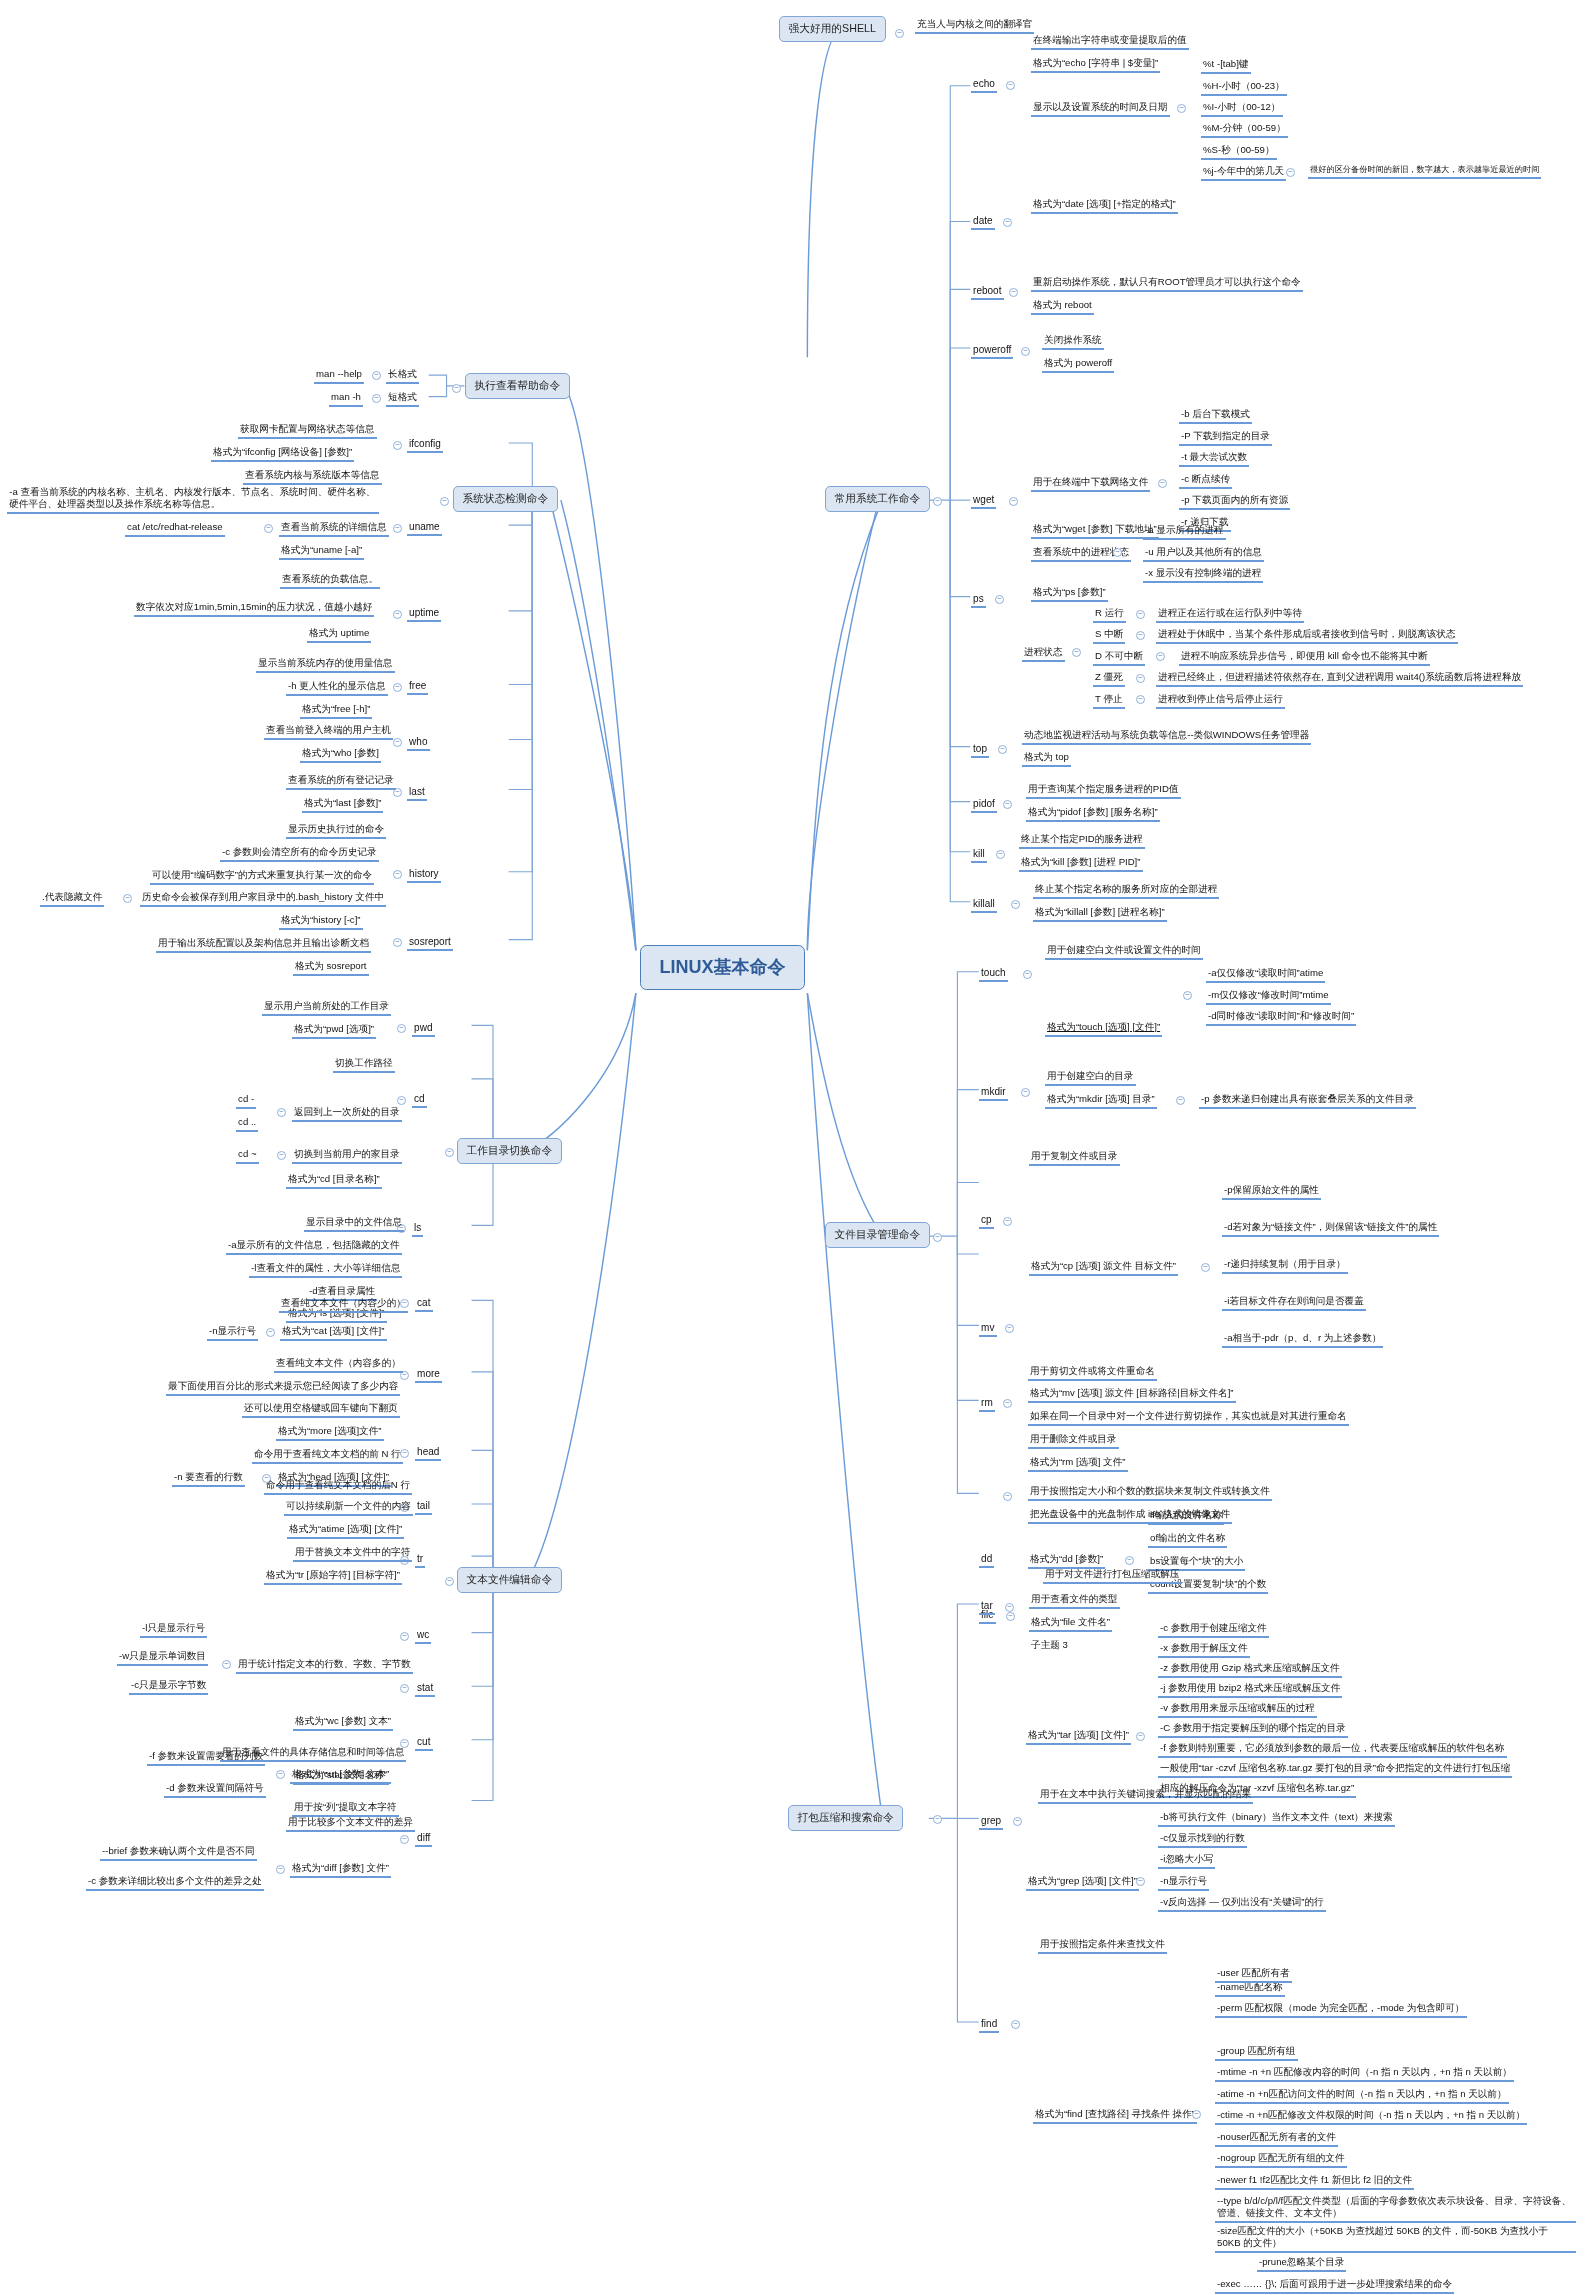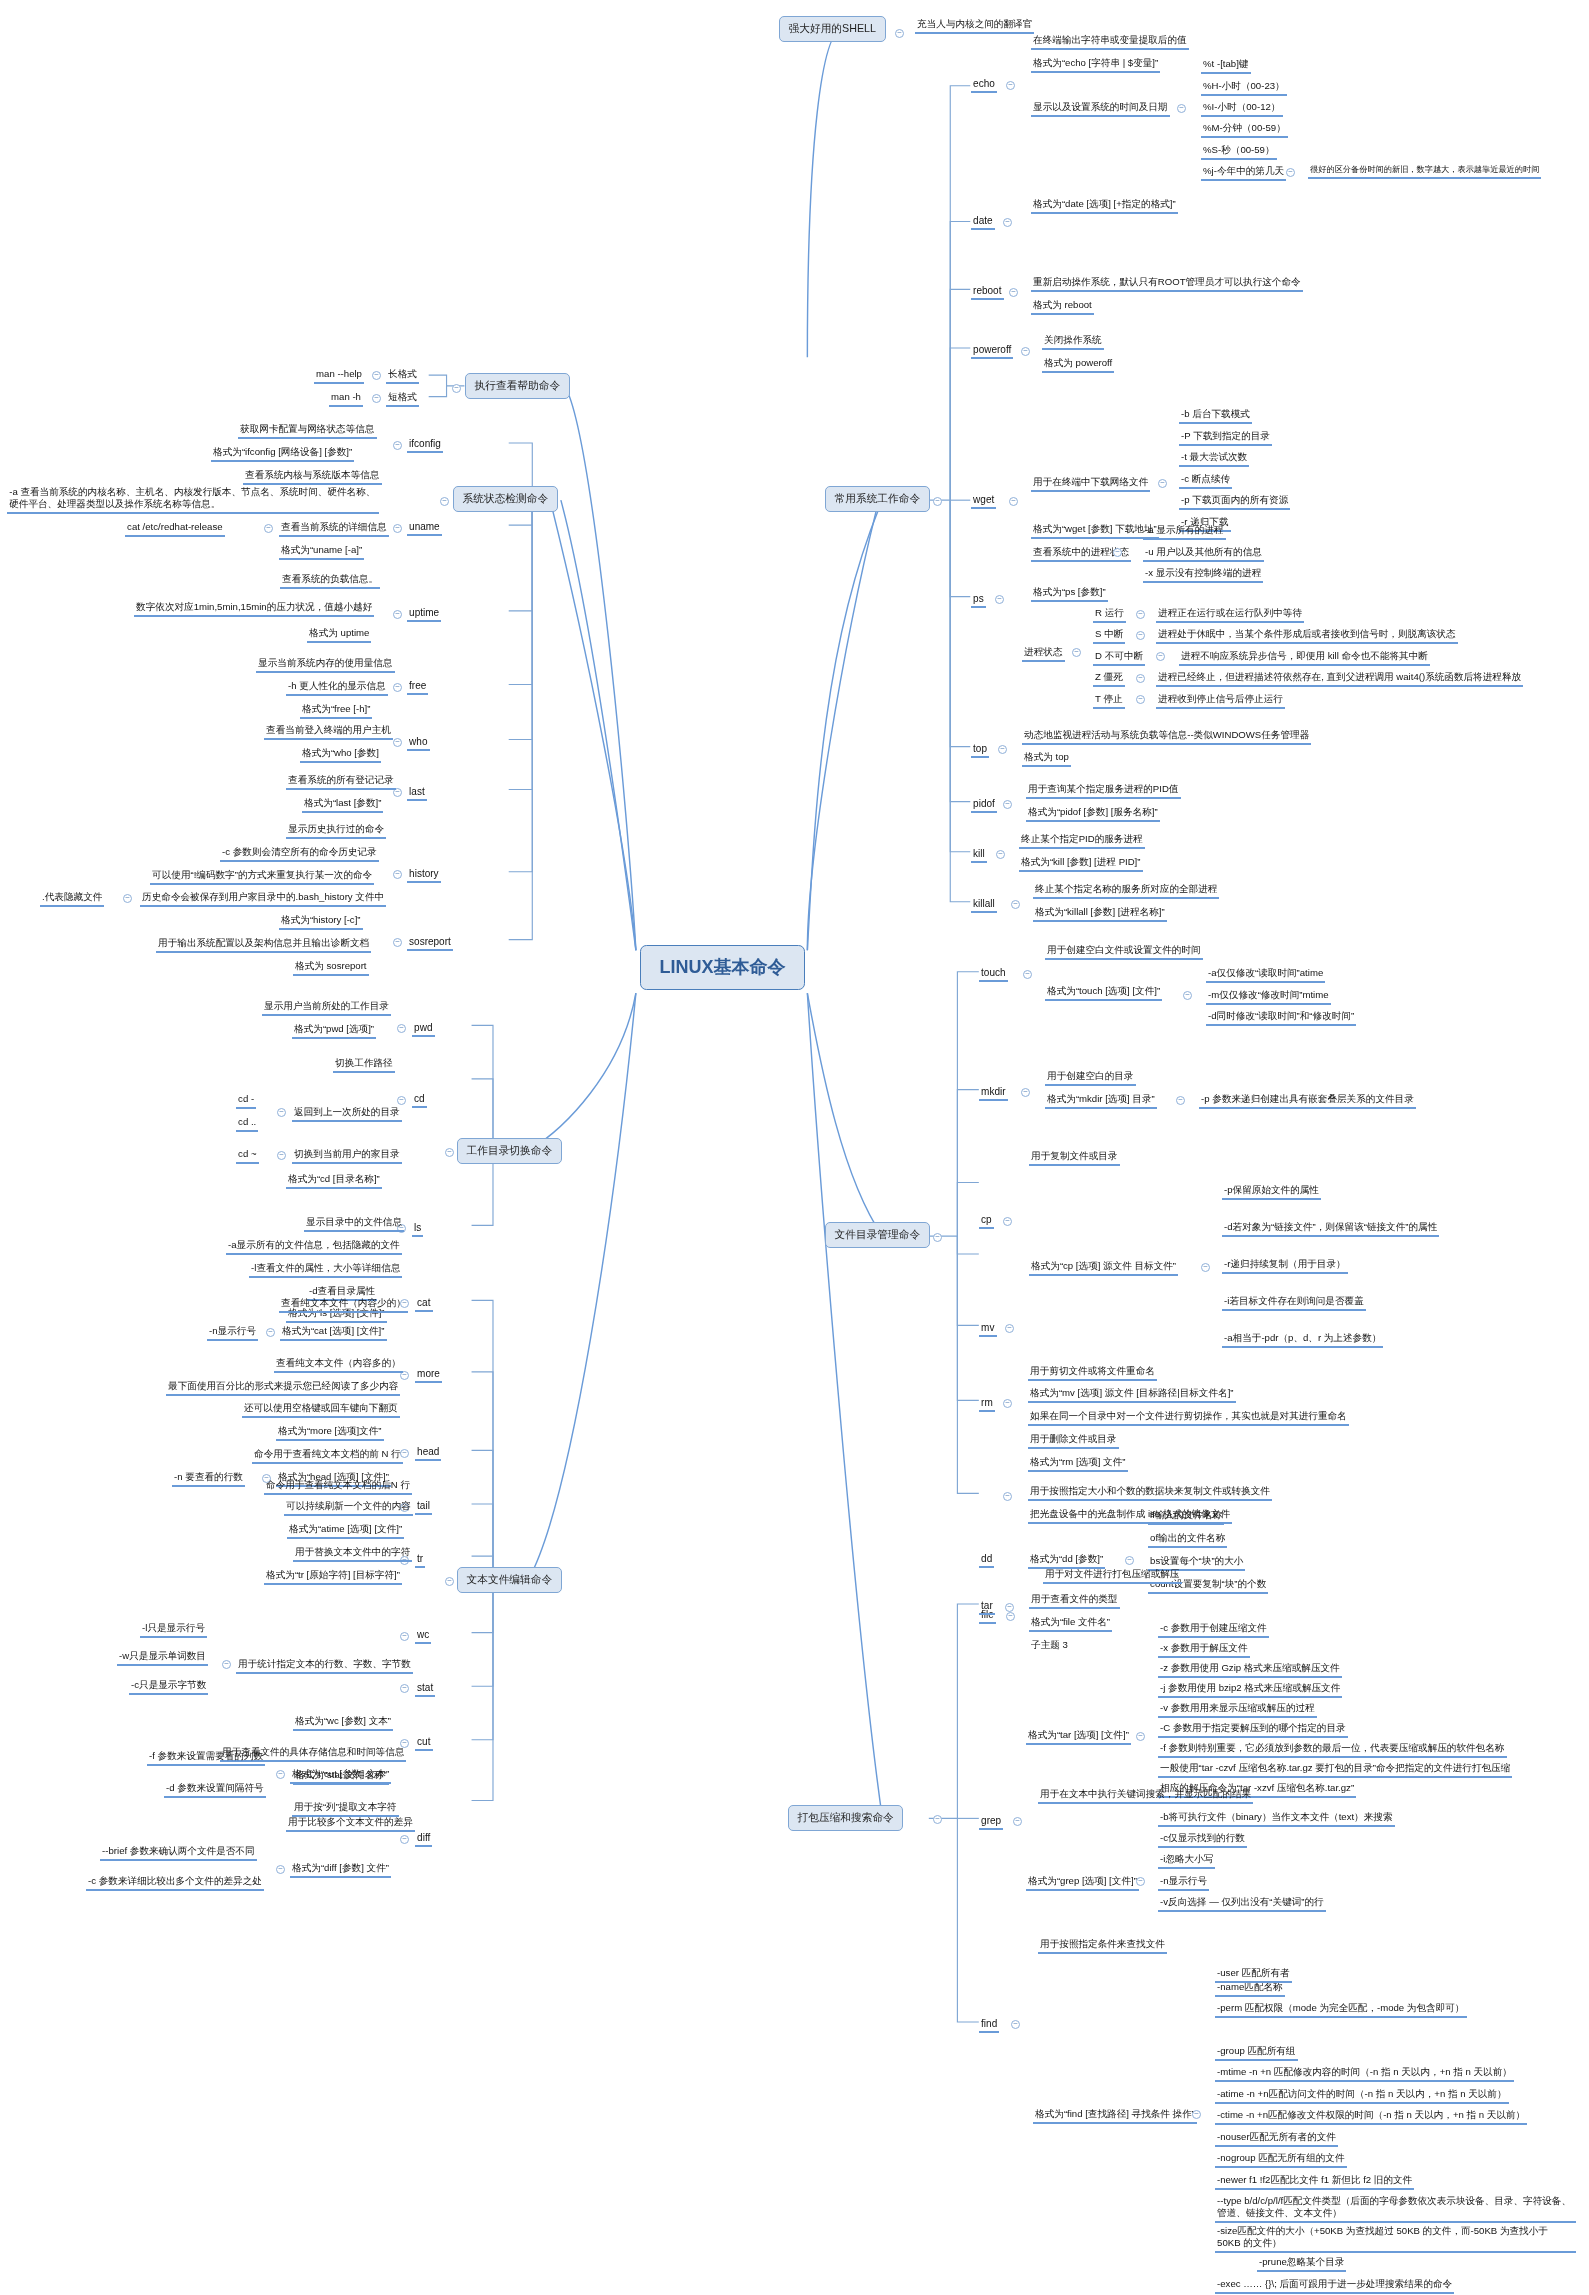--- a/index.html
+++ b/index.html
@@ -247,21 +247,21 @@
 <span class="collapse" style="left:1011px; top:900px;"></span>
 <div class="node" style="left:1033px; top:882px;">终止某个指定名称的服务所对应的全部进程</div>
 <div class="node" style="left:1033px; top:905px;">格式为“killall [参数] [进程名称]”</div>
 
 <div class="branch" style="left:825px; top:1222px;">文件目录管理命令</div>
 <span class="collapse" style="left:933px; top:1233px;"></span>
 
 <div class="cmd" style="left:979px; top:966px;">touch</div>
 <span class="collapse" style="left:1023px; top:970px;"></span>
 <div class="node" style="left:1045px; top:943px;">用于创建空白文件或设置文件的时间</div>
-<div class="node" style="left:1045px; top:984px;">格式为“touch [选项] [文件]”</div>
+<div class="node" style="left:1045px; top:1020px;text-decoration:underline;">格式为“touch [选项] [文件]”</div>
 <span class="collapse" style="left:1183px; top:991px;"></span>
 <div class="node" style="left:1206px; top:966px;">-a仅仅修改“读取时间”atime</div>
 <div class="node" style="left:1206px; top:988px;">-m仅仅修改“修改时间”mtime</div>
 <div class="node" style="left:1206px; top:1009px;">-d同时修改“读取时间”和“修改时间”</div>
 
 <div class="cmd" style="left:979px; top:1085px;">mkdir</div>
 <span class="collapse" style="left:1021px; top:1088px;"></span>
 <div class="node" style="left:1045px; top:1069px;">用于创建空白的目录</div>
 <div class="node" style="left:1045px; top:1092px;">格式为“mkdir [选项] 目录”</div>
 <span class="collapse" style="left:1176px; top:1096px;"></span>

